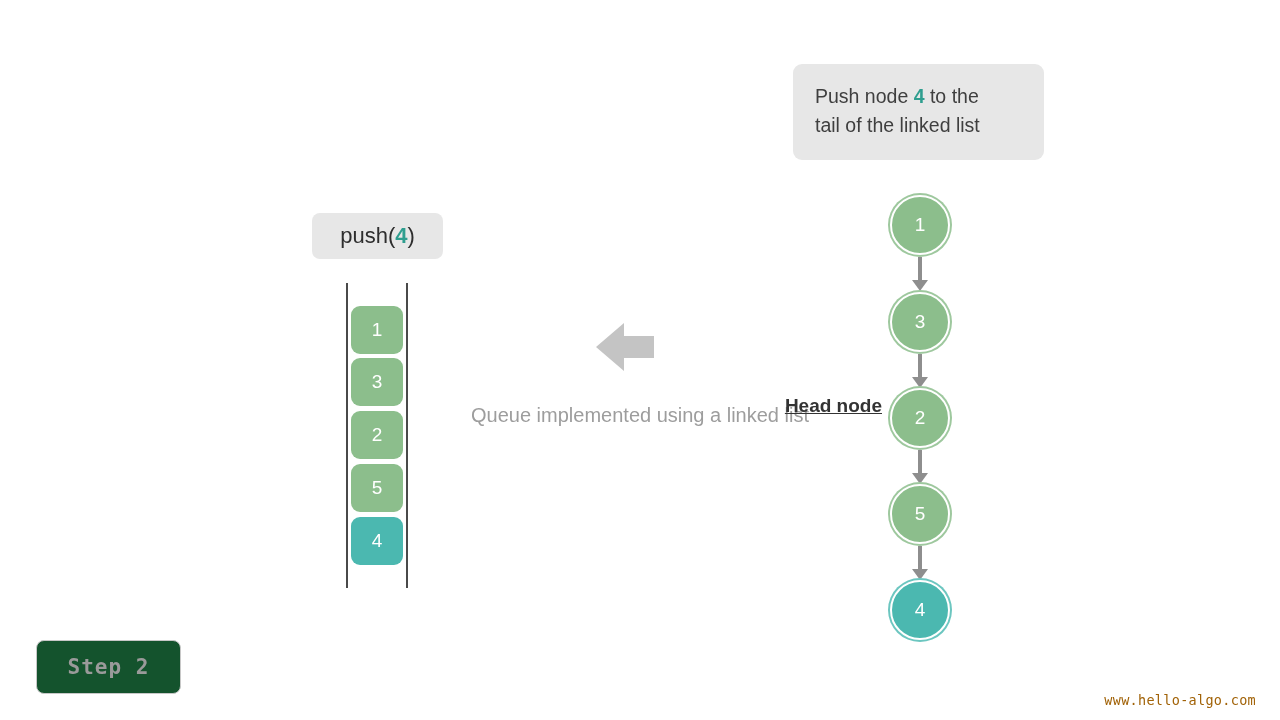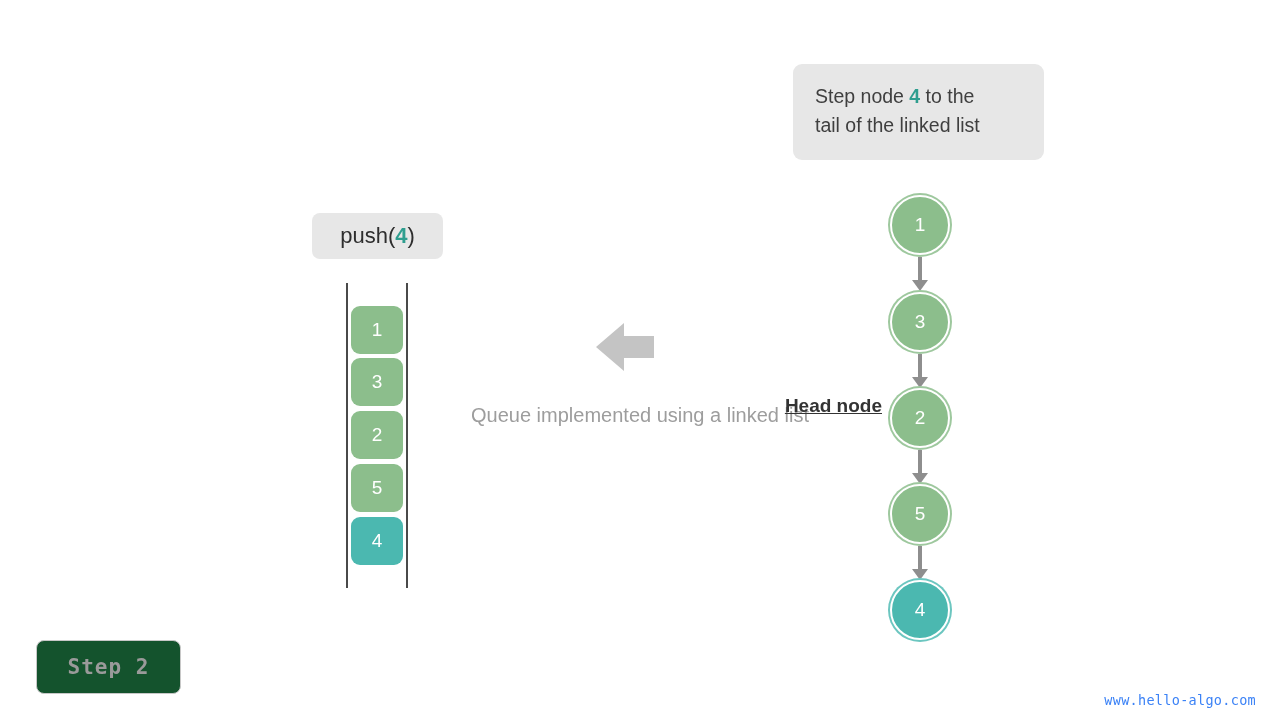--- a/index.html
+++ b/index.html
@@ -81,21 +81,21 @@
     box-sizing: border-box;
   }
 
   
   #watermark {
     position: absolute;
     right: 24px;
     bottom: 12px;
     font-family: "DejaVu Sans Mono", "Liberation Mono", monospace;
     font-size: 13.5px;
-    color: #3b82f6;
+    color: #a16207;
     letter-spacing: 0.3px;
   }
 
   
   #queue-column {
     position: absolute;
     left: 340px;
     top: 283px;
     width: 76px;
     height: 305px;
@@ -202,21 +202,21 @@
     color: #333333;
     white-space: nowrap;
     text-align: right;
   }
   #label-head { left: -8px; top: 215px; width: 130px; text-decoration: underline; }
 </style>
 </head>
 <body>
 
 <div class="callout" id="tooltip-box">
-  <span>Step node </span><span class="hl">4</span><span> to the</span><br>
+  <span>Push node </span><span class="hl">4</span><span> to the</span><br>
   <span>tail of the linked list</span>
 </div>
 
 <div class="callout" id="push-label-box">
   <span>push(</span>
     <span class="hl">4</span>
     <span>)</span>
 </div>
 
 <div id="queue-column">

